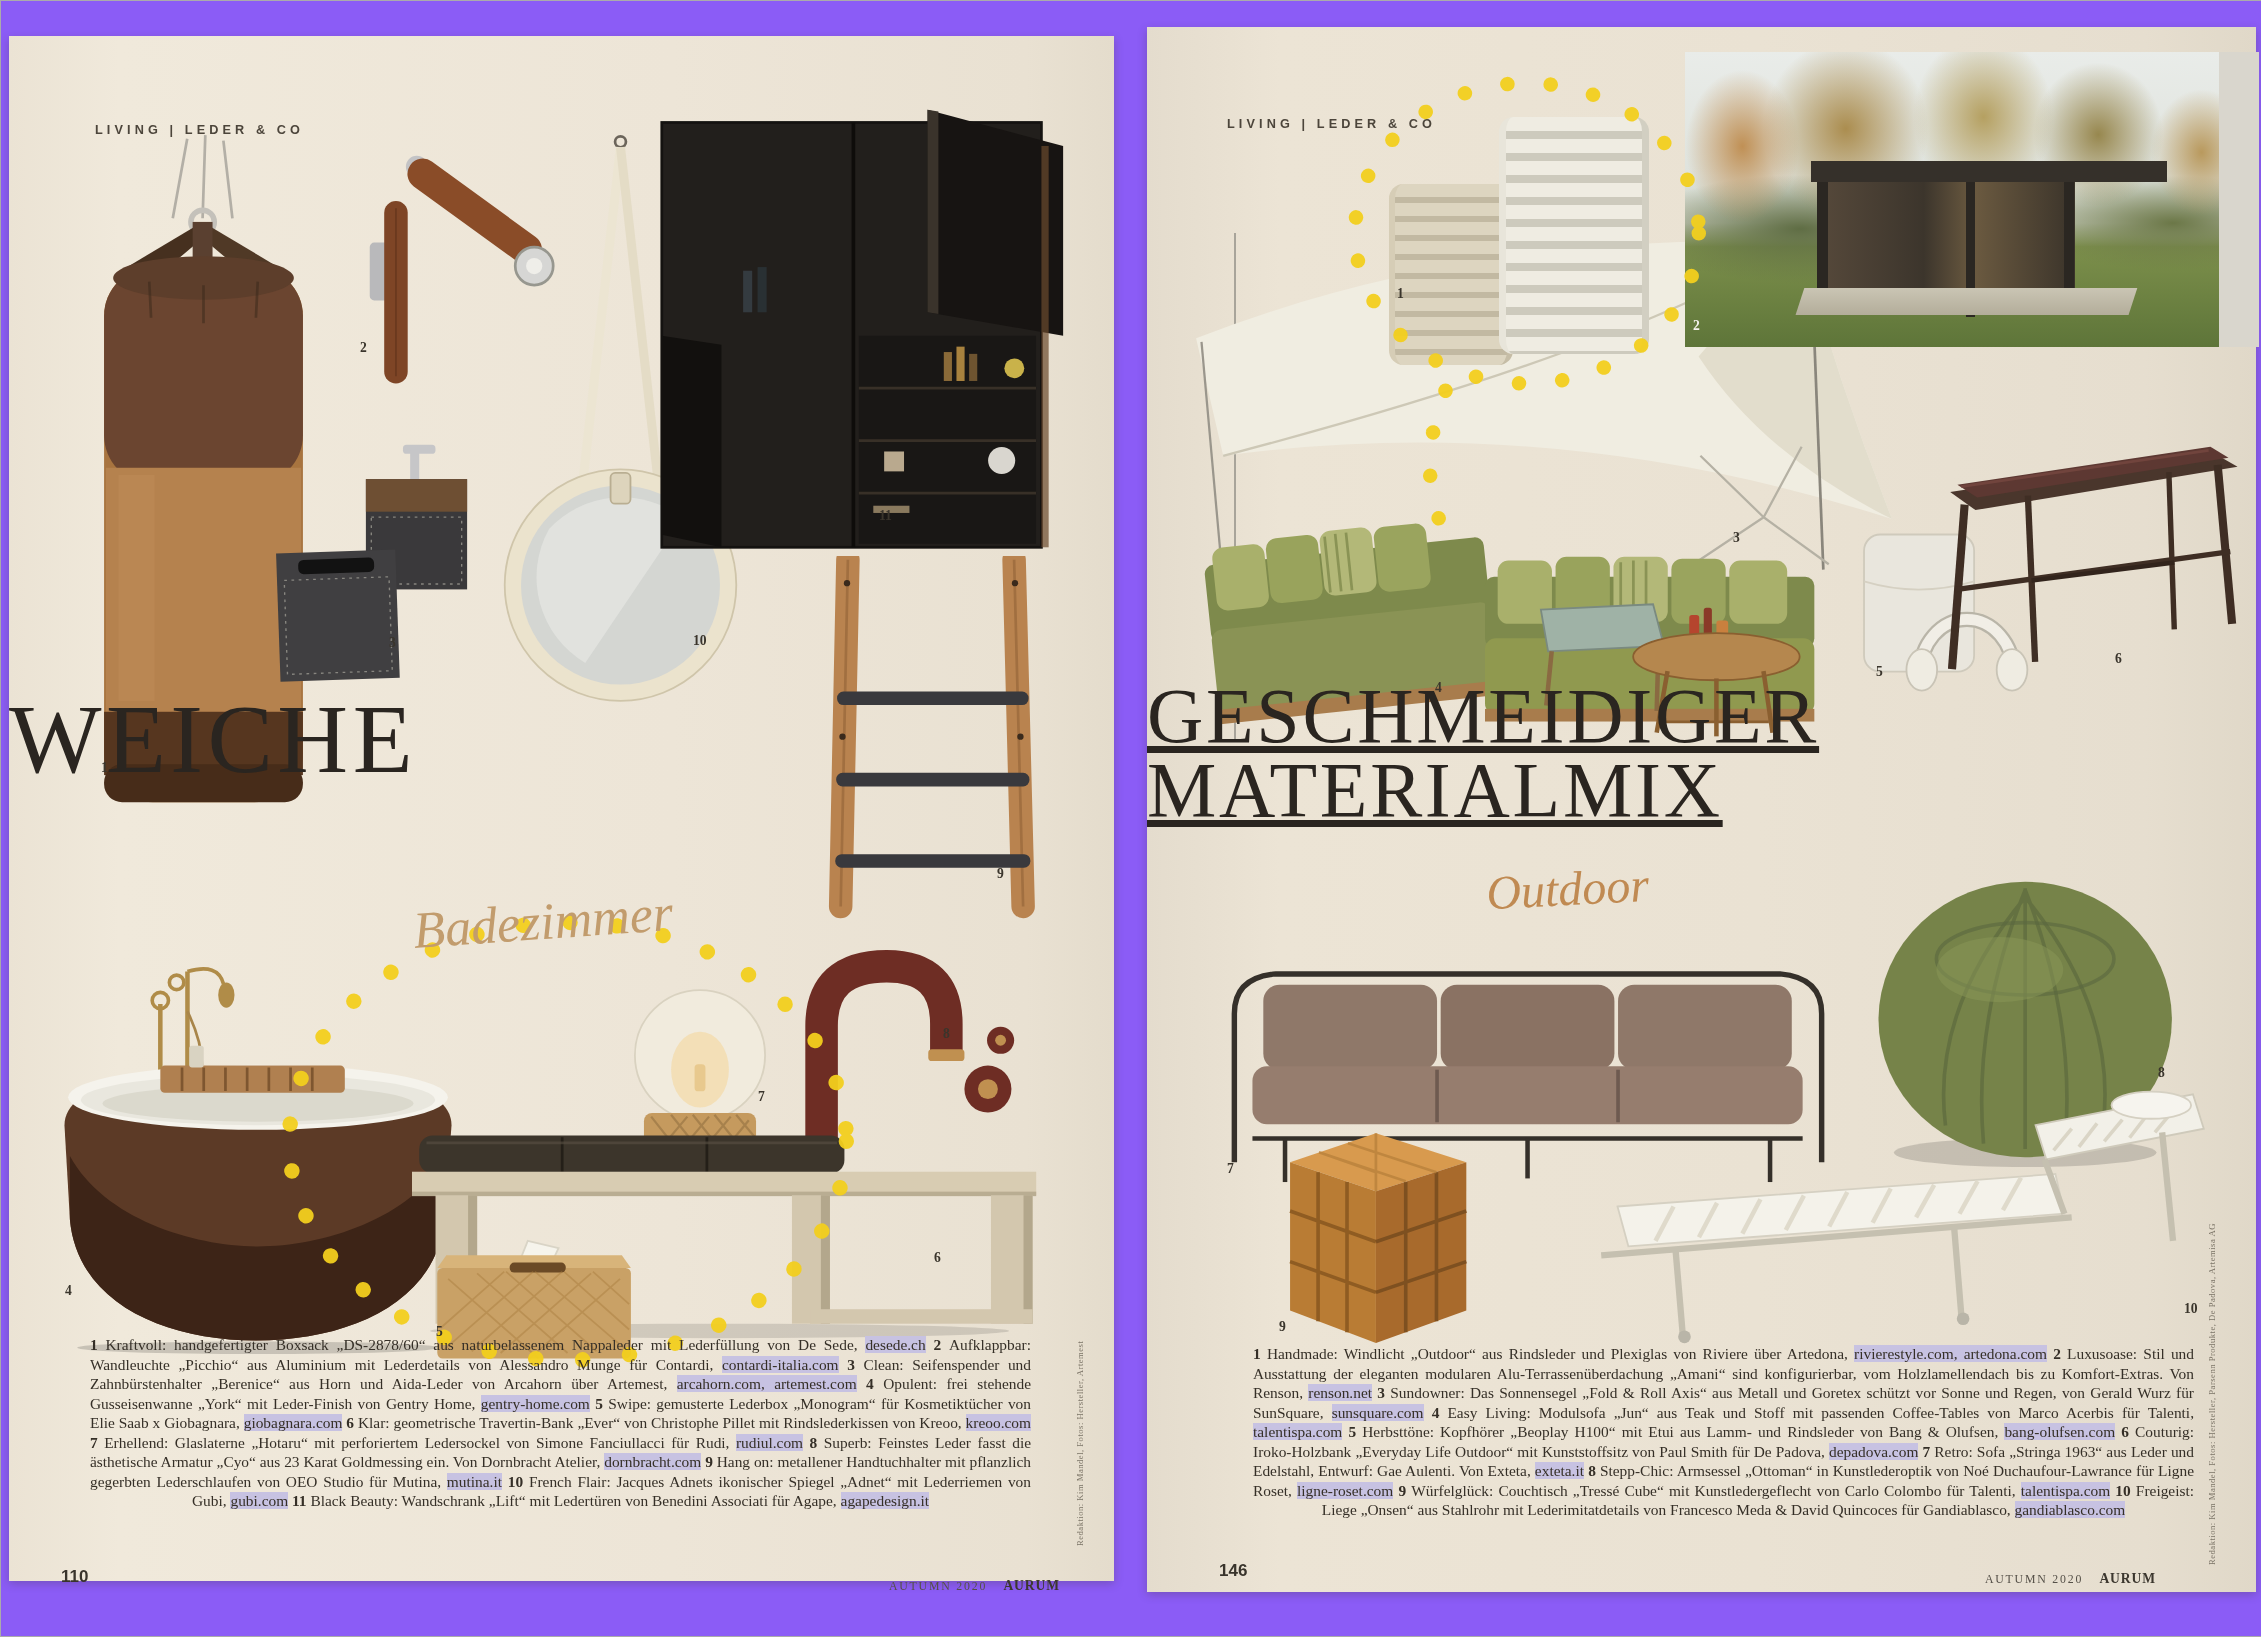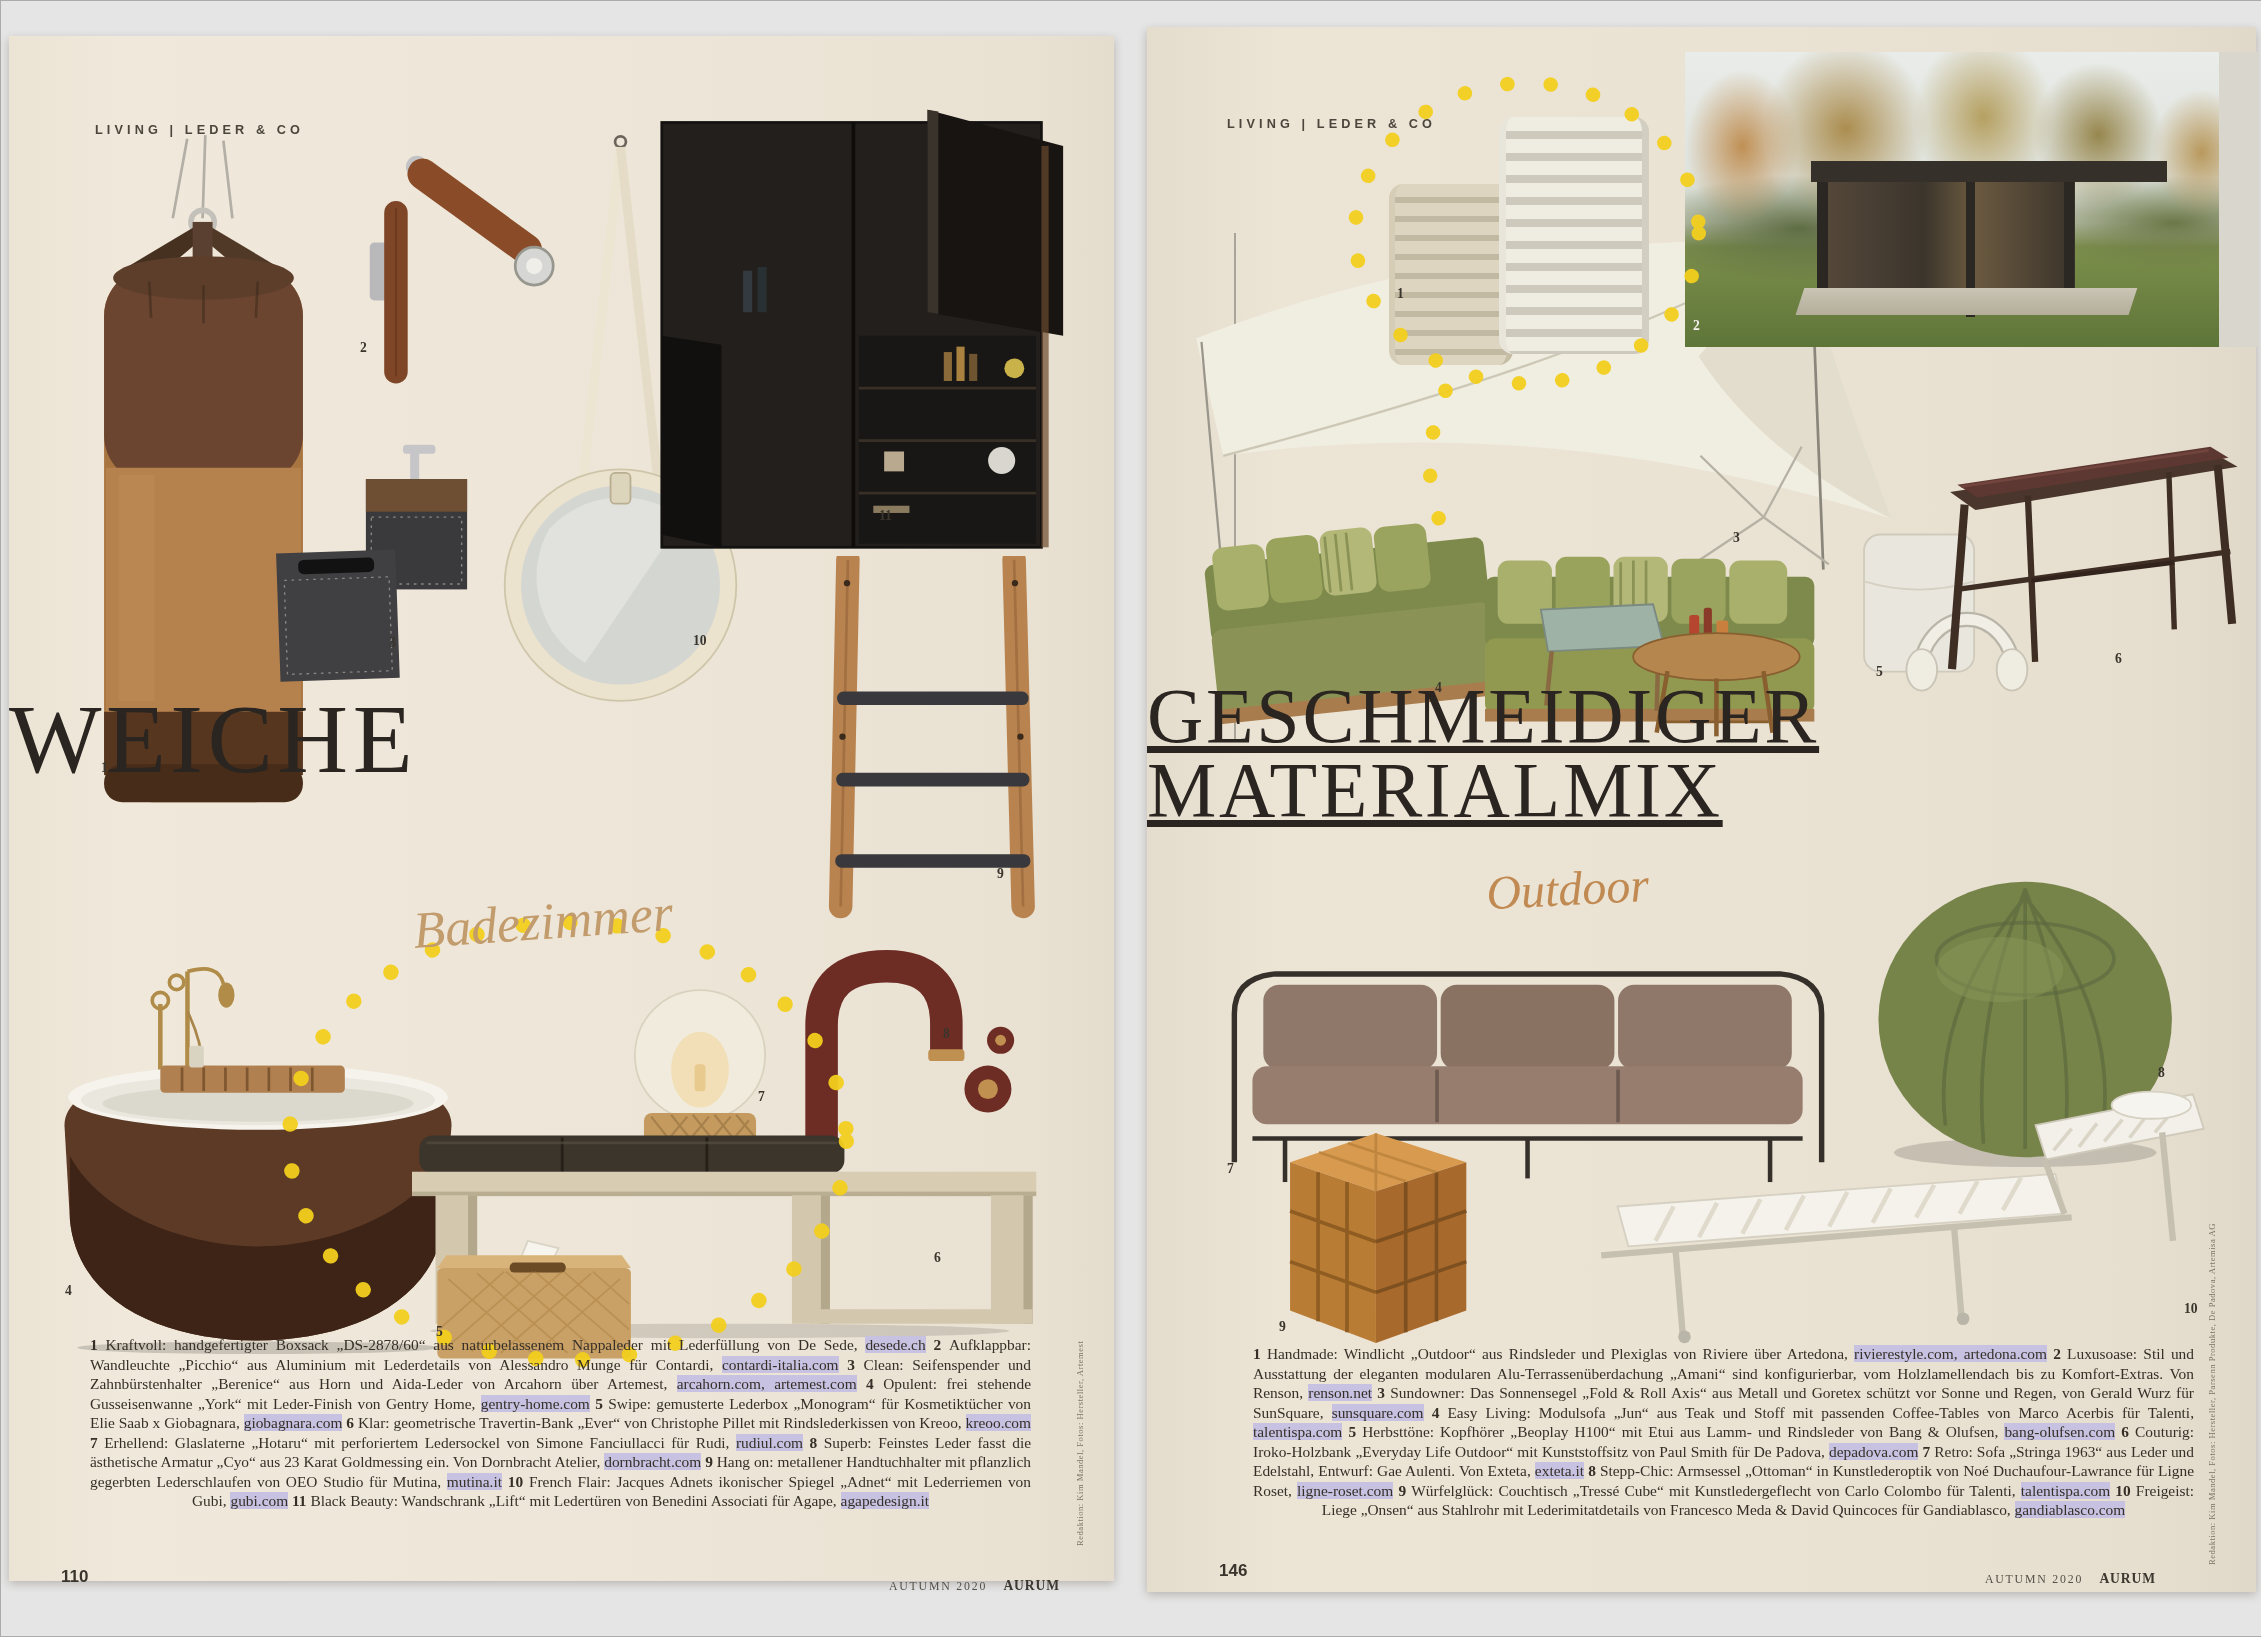--- a/index.html
+++ b/index.html
@@ -1,16 +1,16 @@
 <!DOCTYPE html>
 <html style="font-size:14.5px"><head>
 <meta charset="utf-8">
 <style>
   html,body{margin:0;padding:0;background:#ffffff;}
-  .canvas{position:relative;width:2262px;height:1637px;background:#e5e5e5;outline:1.8px solid #ababab;outline-offset:-1.8px;overflow:hidden;font-family:"Liberation Serif",serif;}
+  .canvas{position:relative;width:2262px;height:1637px;background:#8b5cf6;outline:1.8px solid #ababab;outline-offset:-1.8px;overflow:hidden;font-family:"Liberation Serif",serif;}
   .page{position:absolute;box-shadow:0 2.7px 9px rgba(60,50,40,.28);}
   .page.left{left:9px;top:36px;width:1105px;height:1545px;
     background:linear-gradient(90deg,#ebe3d4,#f0e9db 10%,#ede5d7 60%,#e9e1d2 92%,#e4dccc);}
   .page.right{left:1147px;top:27px;width:1109px;height:1565px;
     background:linear-gradient(90deg,#e4dccd,#ece4d5 12%,#eae2d3 55%,#e6decf 90%,#e0d8c8);}
   .hdr{position:absolute;font-family:"Liberation Sans",sans-serif;font-size:12.7px;font-weight:700;letter-spacing:4.1px;color:#4c453b;}
   .title{position:absolute;left:0;right:0;color:#2a2520;font-weight:400;}
   .title .l1,.title .l2{line-height:.95;}
   .page.left .title{font-size:98px;letter-spacing:4.5px;}
   .page.right .title{font-size:78px;letter-spacing:2.7px;}

